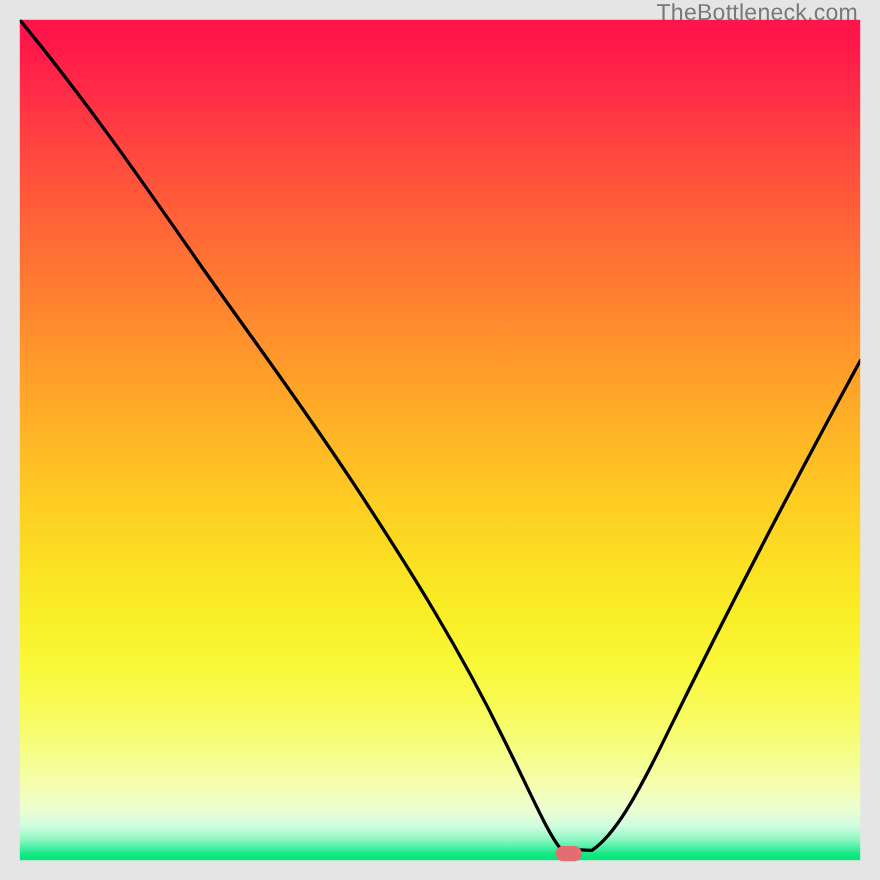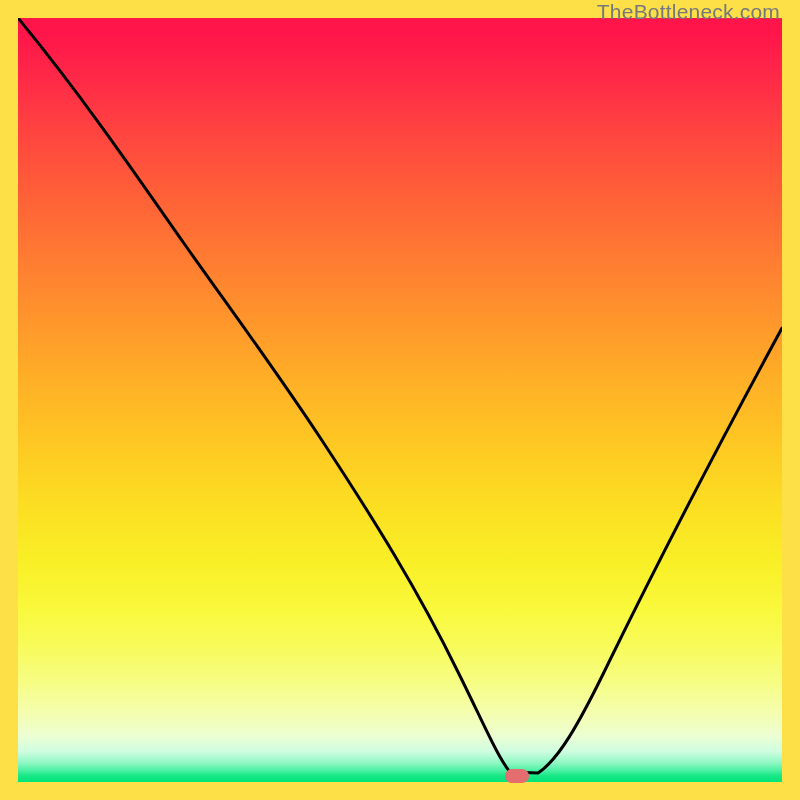--- a/index.html
+++ b/index.html
@@ -8,21 +8,21 @@
     width: 800px;
     height: 800px;
     background: #000;
     overflow: hidden;
     font-family: Arial, Helvetica, sans-serif;
   }
   .frame {
     position: relative;
     width: 800px;
     height: 800px;
-    background: #fde047;
+    background: #e5e5e5;
   }
   .plot-area {
     position: absolute;
     left: 18px;
     top: 18px;
     width: 764px;
     height: 764px;
     background: linear-gradient(to bottom,
       #ff154a 0%,
       #ff154a 2%,

